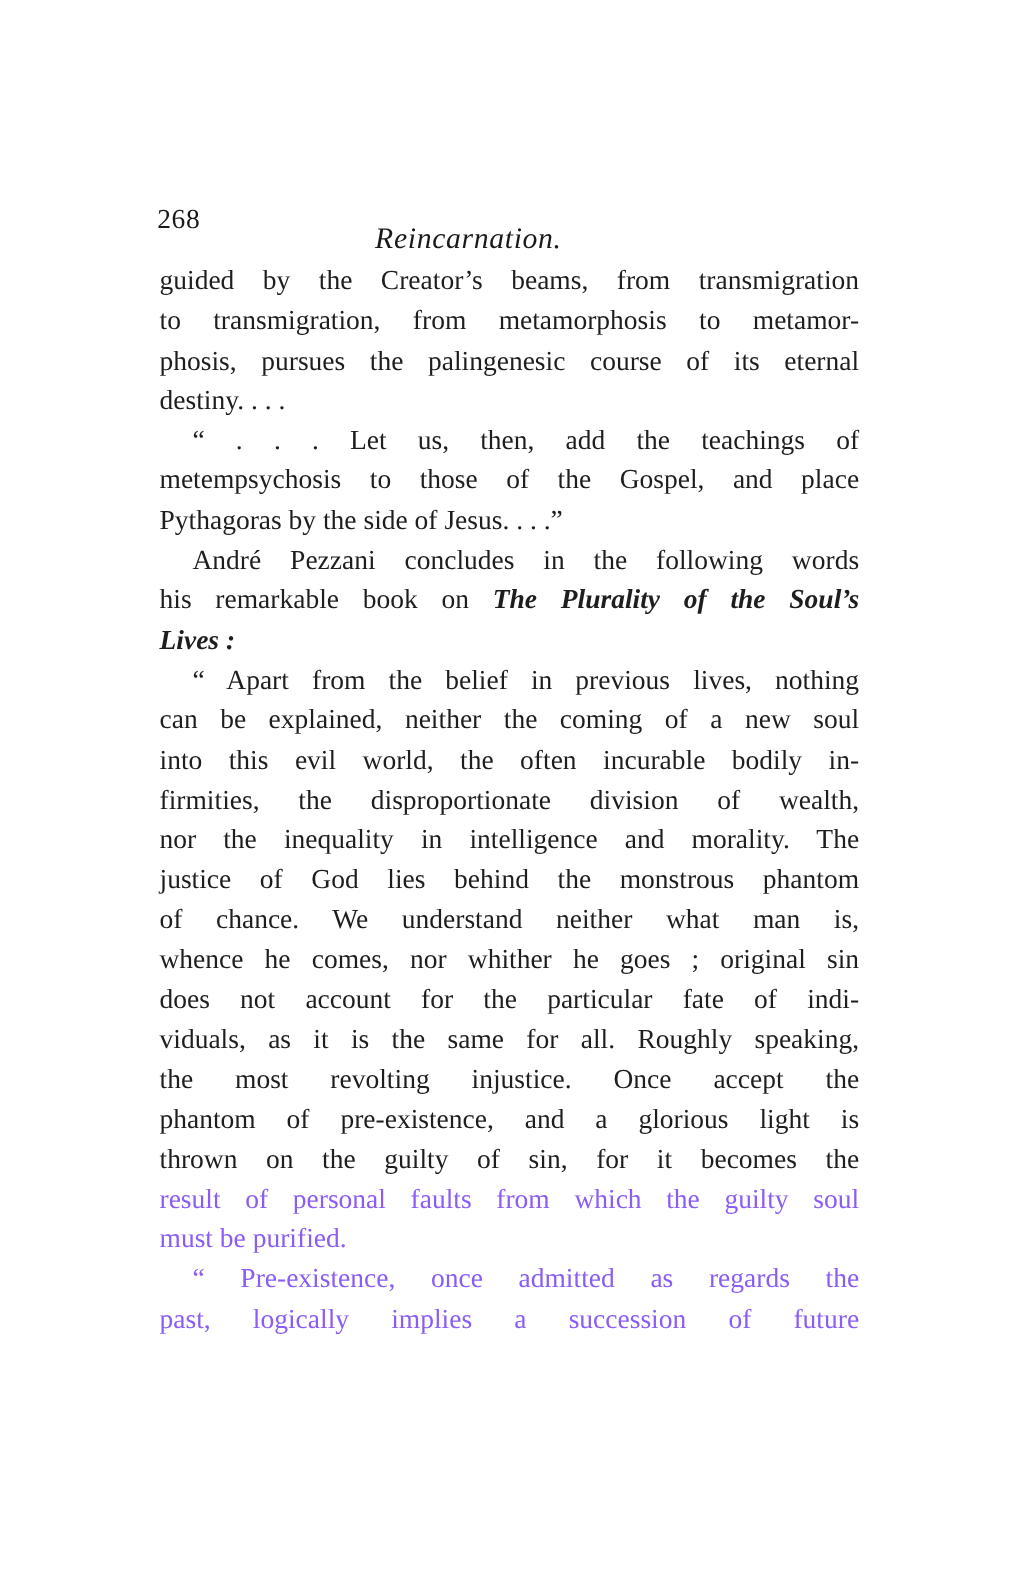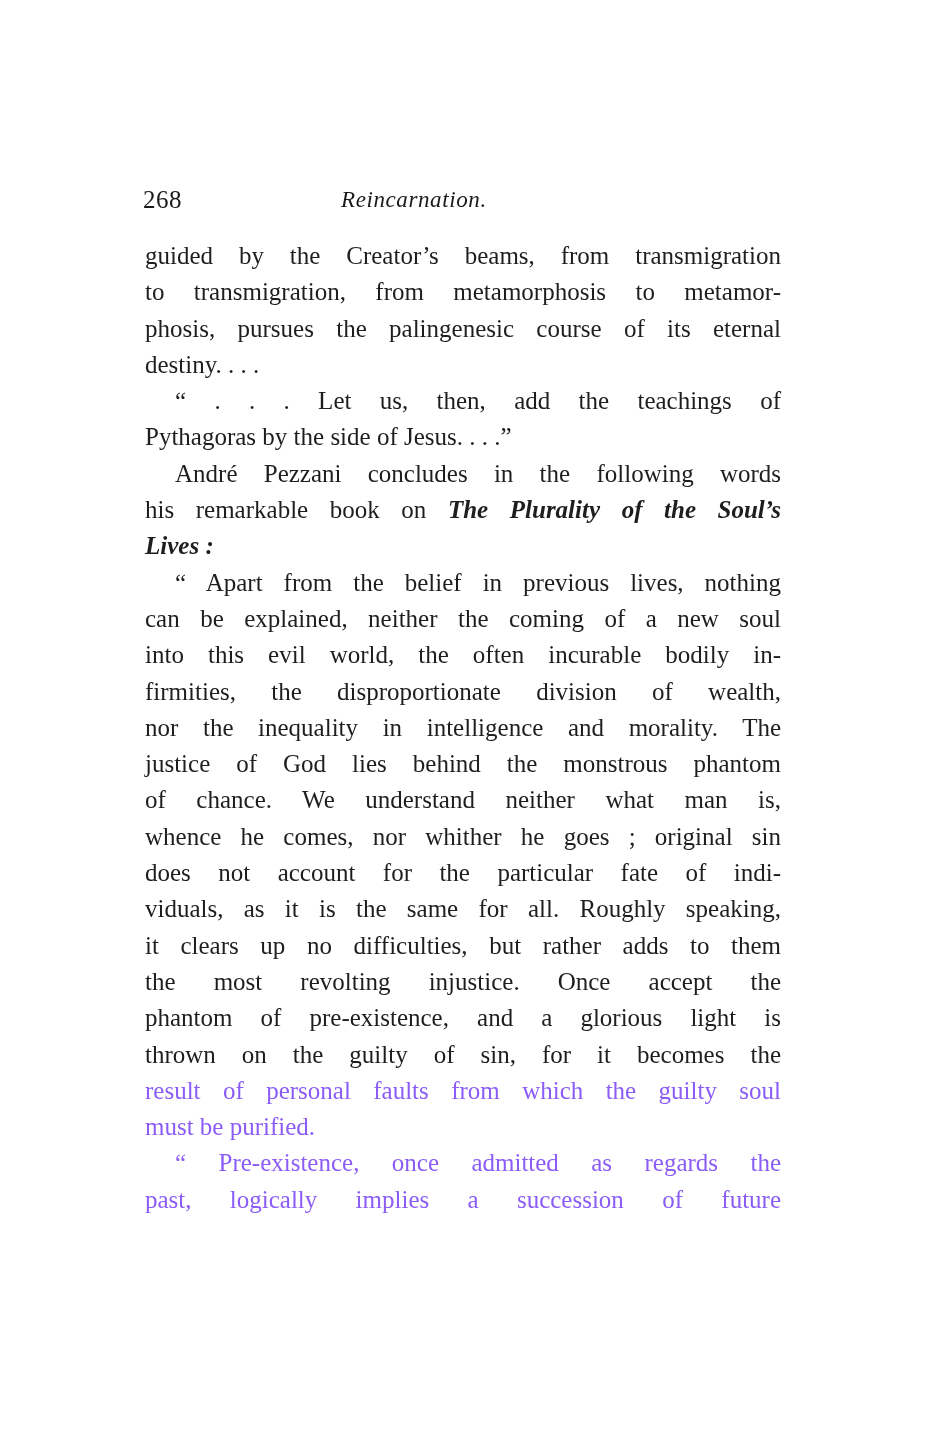--- a/index.html
+++ b/index.html
@@ -34,22 +34,22 @@
       position: absolute;
       left: 0;
       top: 0;
       font-size: 25px;
       line-height: 36px;
       letter-spacing: 0.5px;
     }
     .running-title {
       position: absolute;
       left: 198px;
-      top: 0;
-      font-size: 23px;
+      top: 16px;
+      font-size: 27px;
       line-height: 36px;
       font-style: italic;
       letter-spacing: 0.6px;
     }
     .body-text {
       position: absolute;
       left: 145px;
       top: 214px;
       width: 636px;
     }
@@ -92,41 +92,41 @@
 
     <div>
       <span class="line">guided by the Creator’s beams, from transmigration</span>
       <span class="line">to transmigration, from metamorphosis to metamor-</span>
       <span class="line">phosis, pursues the palingenesic course of its eternal</span>
       <span class="line last">destiny.   .   .   .</span>
     </div>
 
     <div>
       <span class="line indent">“   .   .   .   Let us, then, add the teachings of</span>
+      <span class="line">metempsychosis to those of the Gospel, and place</span>
       <span class="line last">Pythagoras by the side of Jesus.   .   .   .”</span>
     </div>
 
     <div>
       <span class="line indent">André Pezzani concludes in the following words</span>
       <span class="line"><span>his remarkable book on</span> <span class="it">The Plurality of the Soul’s</span></span>
       <span class="line last it">Lives :</span>
     </div>
 
     <div>
       <span class="line indent">“ Apart from the belief in previous lives, nothing</span>
       <span class="line">can be explained, neither the coming of a new soul</span>
       <span class="line">into this evil world, the often incurable bodily in-</span>
       <span class="line">firmities, the disproportionate division of wealth,</span>
       <span class="line">nor the inequality in intelligence and morality. The</span>
       <span class="line">justice of God lies behind the monstrous phantom</span>
       <span class="line">of chance. We understand neither what man is,</span>
       <span class="line">whence he comes, nor whither he goes ; original sin</span>
       <span class="line">does not account for the particular fate of indi-</span>
       <span class="line">viduals, as it is the same for all. Roughly speaking,</span>
-      <span class="line">it clears up no difficulties, but rather adds to them</span>
       <span class="line">the most revolting injustice. Once accept the</span>
       <span class="line">phantom of pre-existence, and a glorious light is</span>
       <span class="line">thrown on the guilty of sin, for it becomes the</span>
       <span class="line dark">result of personal faults from which the guilty soul</span>
       <span class="line last dark">must be purified.</span>
     </div>
 
     <div>
       <span class="line indent dark">“ Pre-existence, once admitted as regards the</span>
       <span class="line dark">past, logically implies a succession of future</span>

